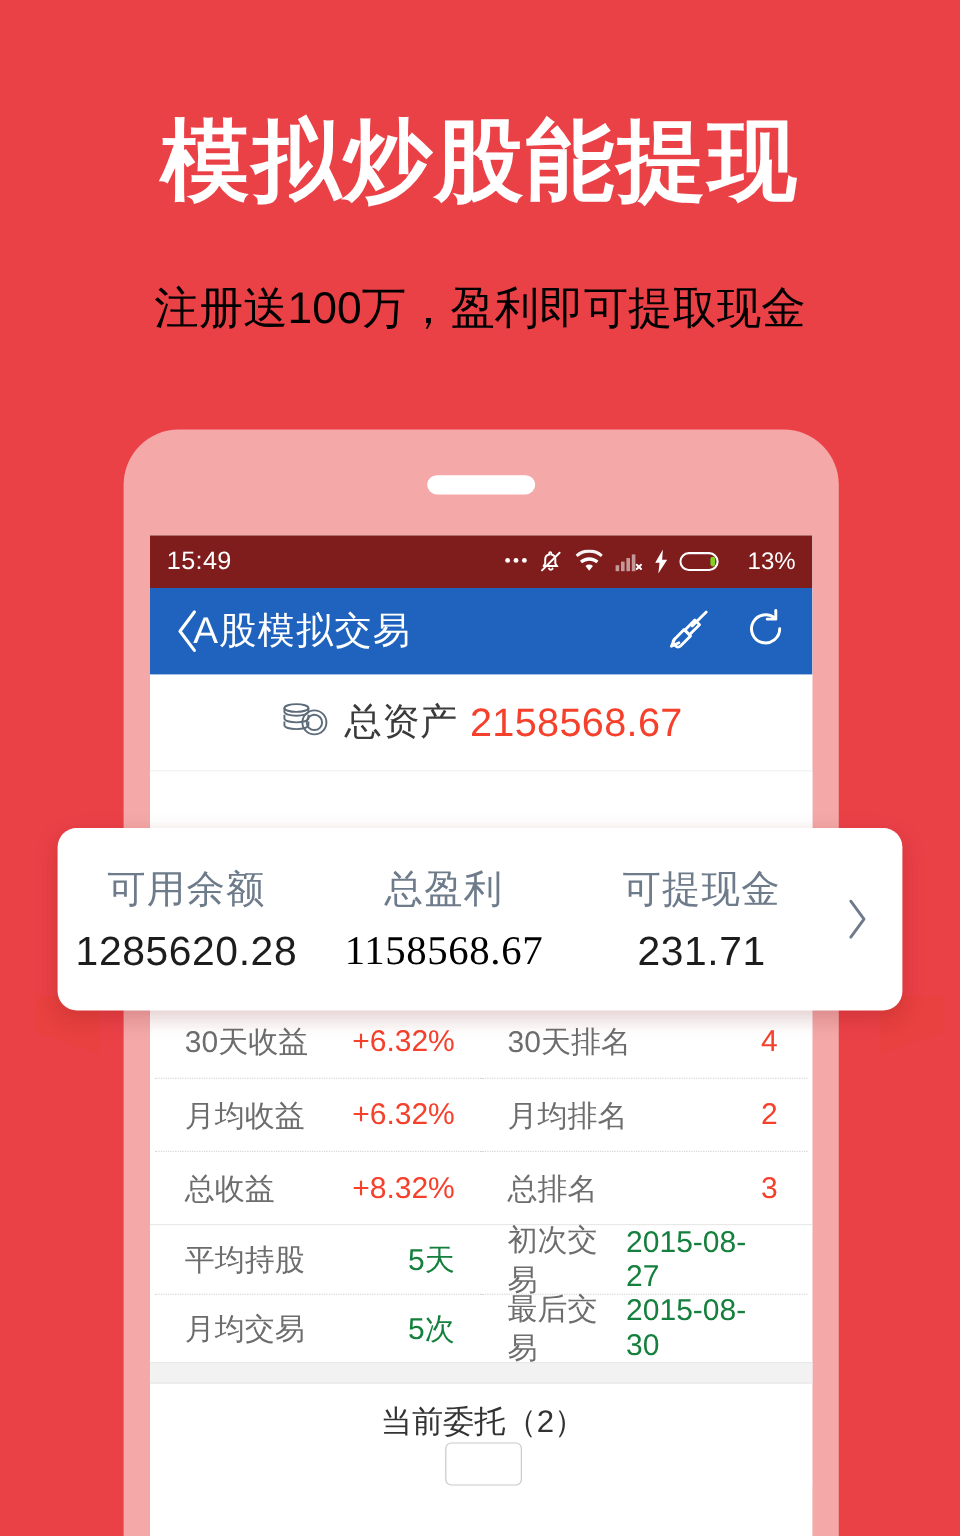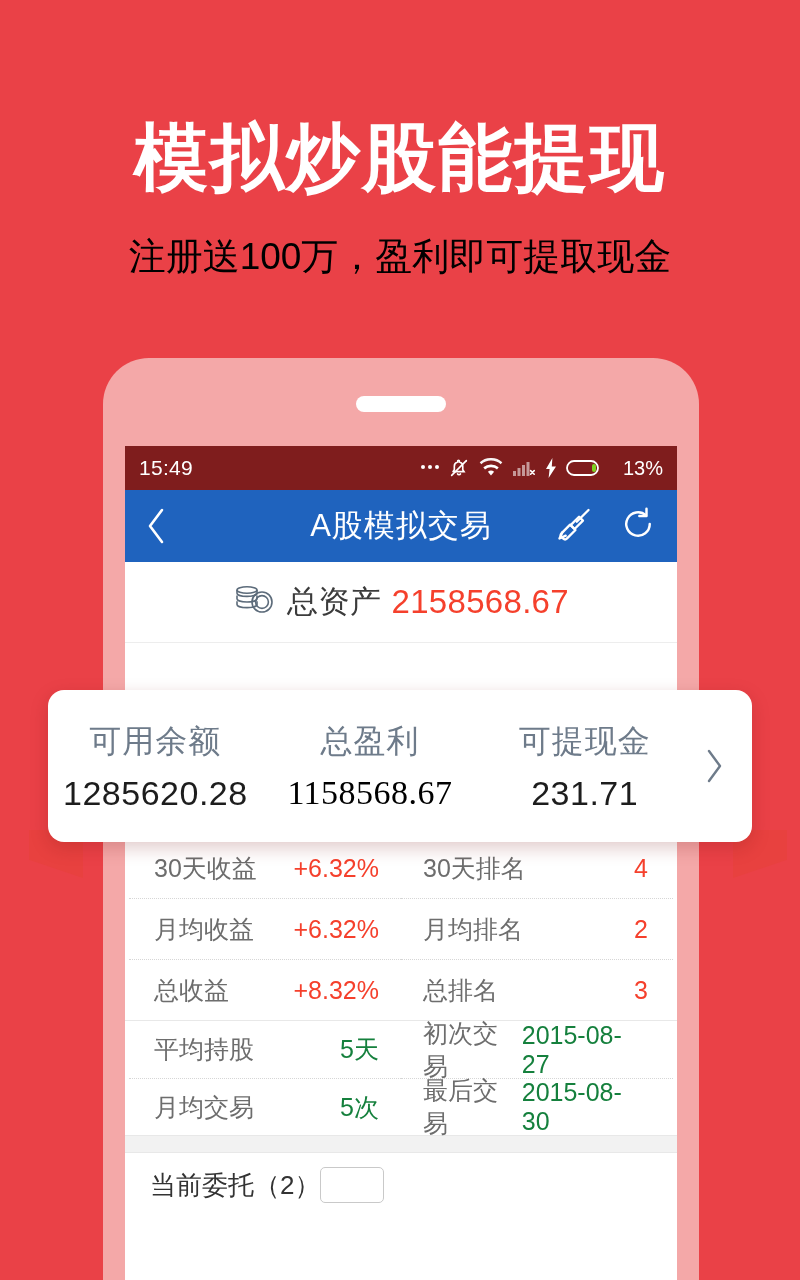--- a/index.html
+++ b/index.html
@@ -28,21 +28,20 @@
     top: 95px;
     left: 0;
     width: 800px;
     text-align: center;
     color: #ffffff;
     font-size: 74px;
     font-weight: bold;
     letter-spacing: 2px;
     line-height: 1.05;
     white-space: nowrap;
-    margin-top: 24px;
   }
   .promo-sub {
     position: absolute;
     top: 232px;
     left: 0;
     width: 800px;
     text-align: center;
     color: #000000;
     font-size: 37px;
     font-weight: normal;
@@ -129,24 +128,25 @@
     display: flex;
     align-items: center;
     padding: 0 20px;
     box-sizing: border-box;
     color: #ffffff;
   }
   .nav-back { width: 44px; display: flex; align-items: center; }
   .nav-title {
     position: absolute;
     left: 0; right: 0;
-    text-align: center;
+    text-align: left;
     font-size: 31px;
     letter-spacing: 1px;
     pointer-events: none;
+    padding-left: 36px;
   }
   .nav-actions {
     margin-left: auto;
     display: flex;
     align-items: center;
     gap: 26px;
     z-index: 2;
   }
 
   
@@ -215,22 +215,24 @@
   .section-sep {
     height: 16px;
     background: #f2f2f2;
     border-top: 1px solid #e8e8e8;
     border-bottom: 1px solid #e8e8e8;
   }
 
   .orders-head {
     display: flex;
     align-items: center;
+    justify-content: space-between;
     padding: 14px 22px 0 25px;
     box-sizing: border-box;
+    flex-direction: column;
   }
   .orders-title {
     font-size: 26px;
     color: #333333;
   }
   .orders-btn {
     width: 62px;
     height: 34px;
     border: 1px solid #c9c9c9;
     border-radius: 5px;

